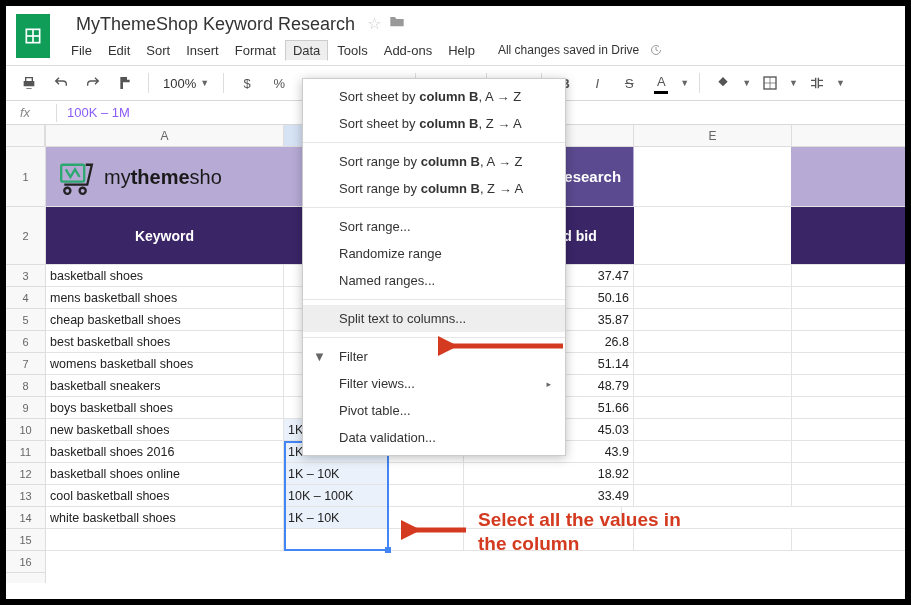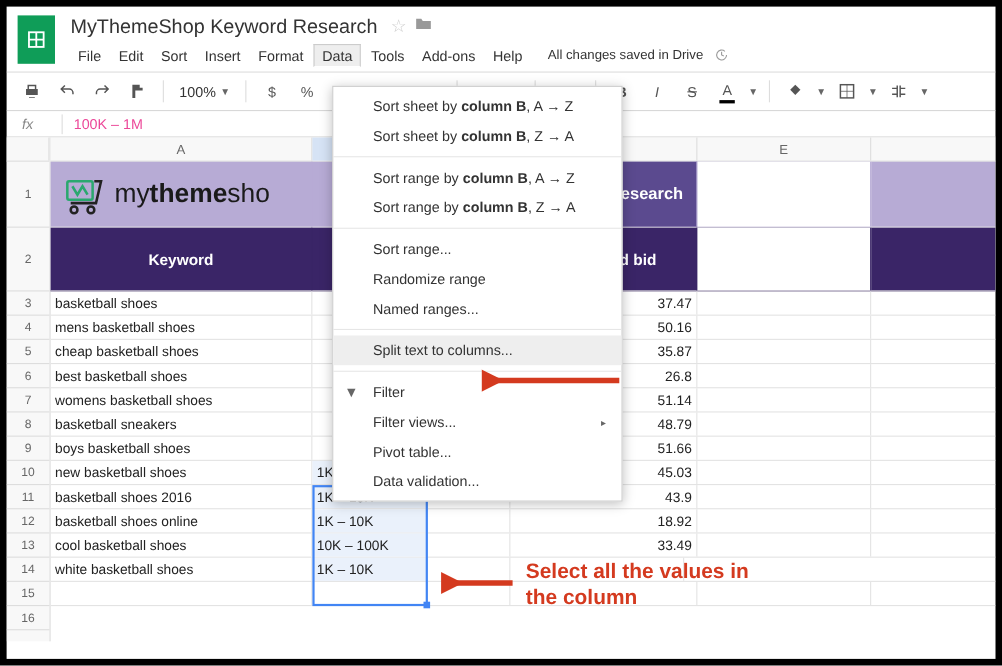--- a/index.html
+++ b/index.html
@@ -24,21 +24,21 @@
     align-items: flex-start;
     padding: 8px 10px 0 10px;
   }
   .sheets-logo {
     width: 34px; height: 44px;
     background: #0f9d58;
     display: flex; align-items: center; justify-content: center;
     margin-right: 14px;
   }
   .sheets-logo svg { fill: #fff; }
-  .title-row { display: flex; align-items: flex-start; }
+  .title-row { display: flex; align-items: flex-start; margin-left: 12px; }
   .doc-title { font-size: 18px; color: #333; margin-right: 12px; }
   .star { color: #ccc; font-size: 16px; margin-right: 8px; cursor: pointer; }
   .folder { color: #999; font-size: 16px; cursor: pointer; }
   .menubar { display: flex; gap: 2px; margin-top: 4px; font-size: 13px; align-items: center; }
   .menubar span { padding: 2px 7px; cursor: pointer; color: #333; }
   .menubar span.active { background: #eee; border: 1px solid #ccc; border-bottom: 1px solid #fff; position: relative; z-index: 20; }
   .save-status { color: #999; font-size: 12px; padding-left: 8px; display:flex; align-items:center; gap:4px;}
   .toolbar {
     border-top: 1px solid #ddd;
     border-bottom: 1px solid #d8d8d8;
@@ -54,41 +54,41 @@
   .zoom, .fmt, .font, .fsize { display:flex; align-items:center; gap:4px; font-size:13px; color:#333; padding:0 4px; cursor:pointer;}
   .dd-caret { font-size:9px; color:#666; }
   .colorbar { width:14px; height:3px; background:#000; position:relative; top:2px;}
   .fx-row {
     display:flex; align-items:center; height:24px;
     border-bottom:1px solid #d8d8d8;
     padding-left:14px;
   }
   .fx-label { color:#888; font-style:italic; font-size:13px; width:36px;}
   .fx-sep { width:0; height:18px; border-left:1px solid #ddd; margin-right:10px;}
-  .fx-val { font-size:13px; color:#ec4899; }
+  .fx-val { font-size:13px; color:#8b5cf6; }
   .grid-area { position:relative; display:flex; height: calc(100% - 135px); }
   .rowhdrs { width:40px; background:#f8f8f8; border-right:1px solid #ddd; }
   .colhdrs { display:flex; background:#f8f8f8; border-bottom:1px solid #ddd; height:22px; }
   .colhdr { border-right:1px solid #ddd; text-align:center; font-size:12px; color:#666; line-height:22px; position:relative;}
   .colhdr.sel { background:#d6e3f5; }
   .rowhdr { height:22px; border-bottom:1px solid #ddd; text-align:center; font-size:11px; color:#666; line-height:22px;}
   .rowhdr.tall-1 { height:60px; line-height:60px;}
   .rowhdr.tall-2 { height:58px; line-height:58px;}
   .cells { flex:1; position:relative; }
   .cell-row { display:flex; height:22px; border-bottom:1px solid #e3e3e3;}
   .cell { border-right:1px solid #e3e3e3; padding:0 4px; font-size:12.5px; color:#222; line-height:22px; overflow:hidden; white-space:nowrap;}
   .cell.num { text-align:right; }
   .cell.sel { background:#eaf1fb; }
   .banner1 { height:60px; background:#b7abd5; border-bottom:1px solid #e3e3e3; display:flex;}
   .banner1 .cell { border-right:1px solid #b7abd5; }
   .banner2 { height:58px; background:#3a2567; color:#fff; border-bottom:1px solid #e3e3e3; display:flex;}
   .banner2 .cell { border-right:1px solid #3a2567; color:#fff; font-weight:bold; font-size:14px; display:flex; align-items:center; justify-content:center; }
   .logo-box { display:flex; align-items:center; padding-left:6px; gap:6px;}
   .cart-svg { width:46px; height:46px; }
-  .mts-text { font-size:24px; color:#1a1a1a; }
+  .mts-text { font-size:20px; color:#1a1a1a; }
   .kr-title { color:#fff; font-weight:bold; font-size:15px; padding-left:18px;}
   
   .dropdown {
     position:absolute;
     top: 72px; left: 296px;
     width: 264px;
     background:#fff;
     border:1px solid #ccc;
     box-shadow: 0 2px 10px rgba(0,0,0,0.25);
     z-index: 30;

